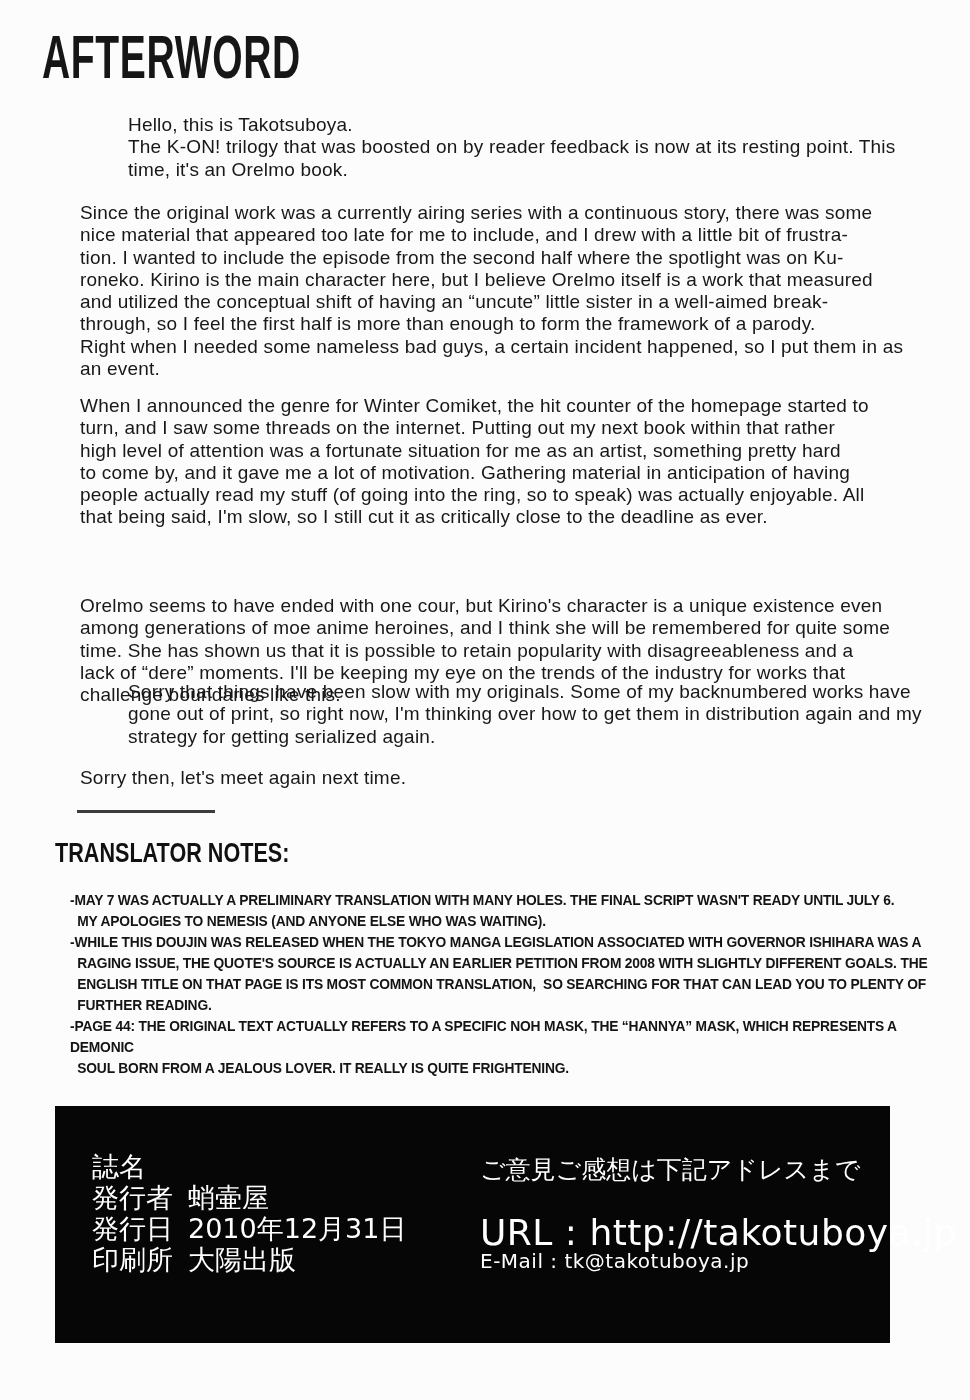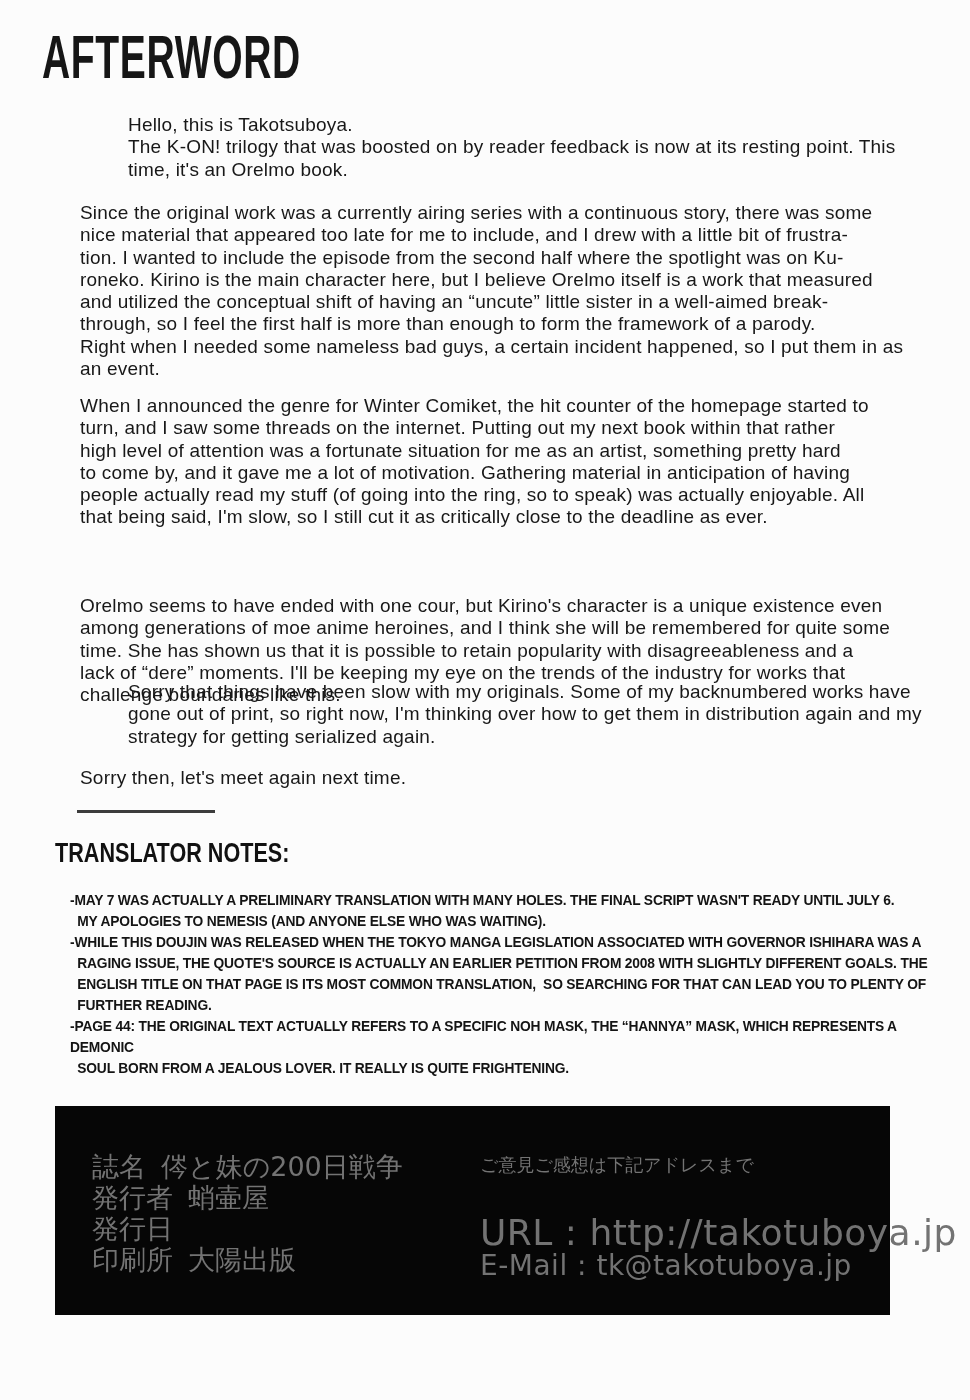--- a/index.html
+++ b/index.html
@@ -49,45 +49,45 @@
   #tn-body {
     left:70px; top:889px;
     font-size:15px; font-weight:bold; line-height:21px;
     letter-spacing:-0.2px;
     transform:scaleX(0.92); transform-origin:left top;
     white-space:pre-wrap; width:940px; color:#141414;
   }
 
   
   #colophon {
-    left:55px; top:1106px; width:835px; height:209px;
+    left:55px; top:1106px; width:835px; height:237px;
     background:#060606;
-    color:#737373;
+    color:#ffffff;
     font-family:"DejaVu Sans", sans-serif;
   }
   .col-row {
     position:absolute; left:37px;
     display:flex; column-gap:15px;
     font-size:27px; line-height:31px; white-space:nowrap;
   }
   #col-row-0 { top:45px; }
   #col-row-1 { top:76px; }
   #col-row-2 { top:107px; }
   #col-row-3 { top:138px;align-items:flex-end; }
   #contact-note {
     position:absolute; left:425px; top:47px;
-    font-size:18px; white-space:nowrap;
+    font-size:25px; white-space:nowrap;
   }
   #contact-url {
     position:absolute; left:425px; top:106px;
     font-size:36px; white-space:nowrap; letter-spacing:0.5px;
   }
   #contact-email {
     position:absolute; left:425px; top:143px;
-    font-size:28px; white-space:nowrap; letter-spacing:0.5px;
+    font-size:20px; white-space:nowrap; letter-spacing:0.5px;
   }
 </style>
 </head>
 <body>
 
 <div id="page">
 
   <div id="title" class="abs">AFTERWORD</div>
 
   <div id="para-1" class="para abs">Hello, this is Takotsuboya.
@@ -125,28 +125,28 @@
 -WHILE THIS DOUJIN WAS RELEASED WHEN THE TOKYO MANGA LEGISLATION ASSOCIATED WITH GOVERNOR ISHIHARA WAS A
   RAGING ISSUE, THE QUOTE'S SOURCE IS ACTUALLY AN EARLIER PETITION FROM 2008 WITH SLIGHTLY DIFFERENT GOALS. THE
   ENGLISH TITLE ON THAT PAGE IS ITS MOST COMMON TRANSLATION,  SO SEARCHING FOR THAT CAN LEAD YOU TO PLENTY OF
   FURTHER READING.
 -PAGE 44: THE ORIGINAL TEXT ACTUALLY REFERS TO A SPECIFIC NOH MASK, THE “HANNYA” MASK, WHICH REPRESENTS A DEMONIC
   SOUL BORN FROM A JEALOUS LOVER. IT REALLY IS QUITE FRIGHTENING.</div>
 
   <div id="colophon" class="abs">
     <div id="col-row-0" class="col-row">
       <span>誌名</span>
-      <span>侺と妹の200日戦争</span>
     </div>
     <div id="col-row-1" class="col-row">
       <span>発行者</span>
       <span>蛸壷屋</span>
     </div>
     <div id="col-row-2" class="col-row">
       <span>発行日</span>
+      <span>2010年12月31日</span>
     </div>
     <div id="col-row-3" class="col-row">
       <span>印刷所</span>
       <span>大陽出版</span>
     </div>
     <div id="contact-note">ご意見ご感想は下記アドレスまで</div>
     <div id="contact-url">URL : http://takotuboya.jp</div>
     <div id="contact-email">E-Mail : tk@takotuboya.jp</div>
   </div>
 

